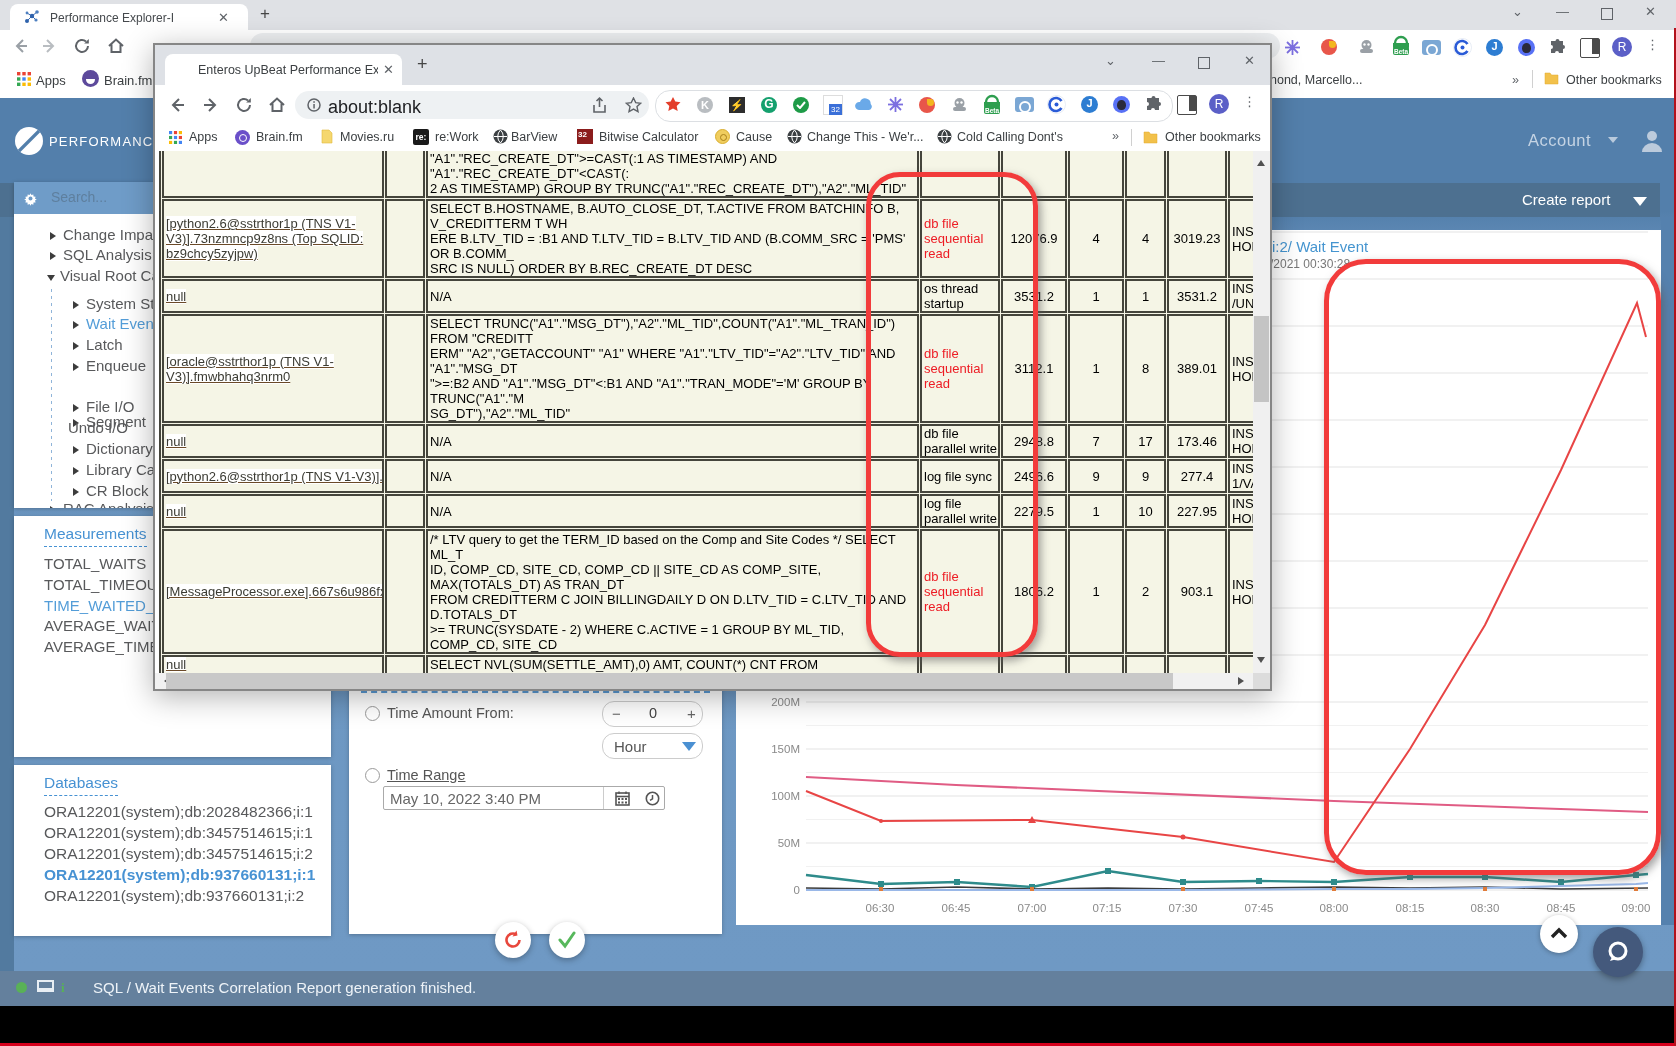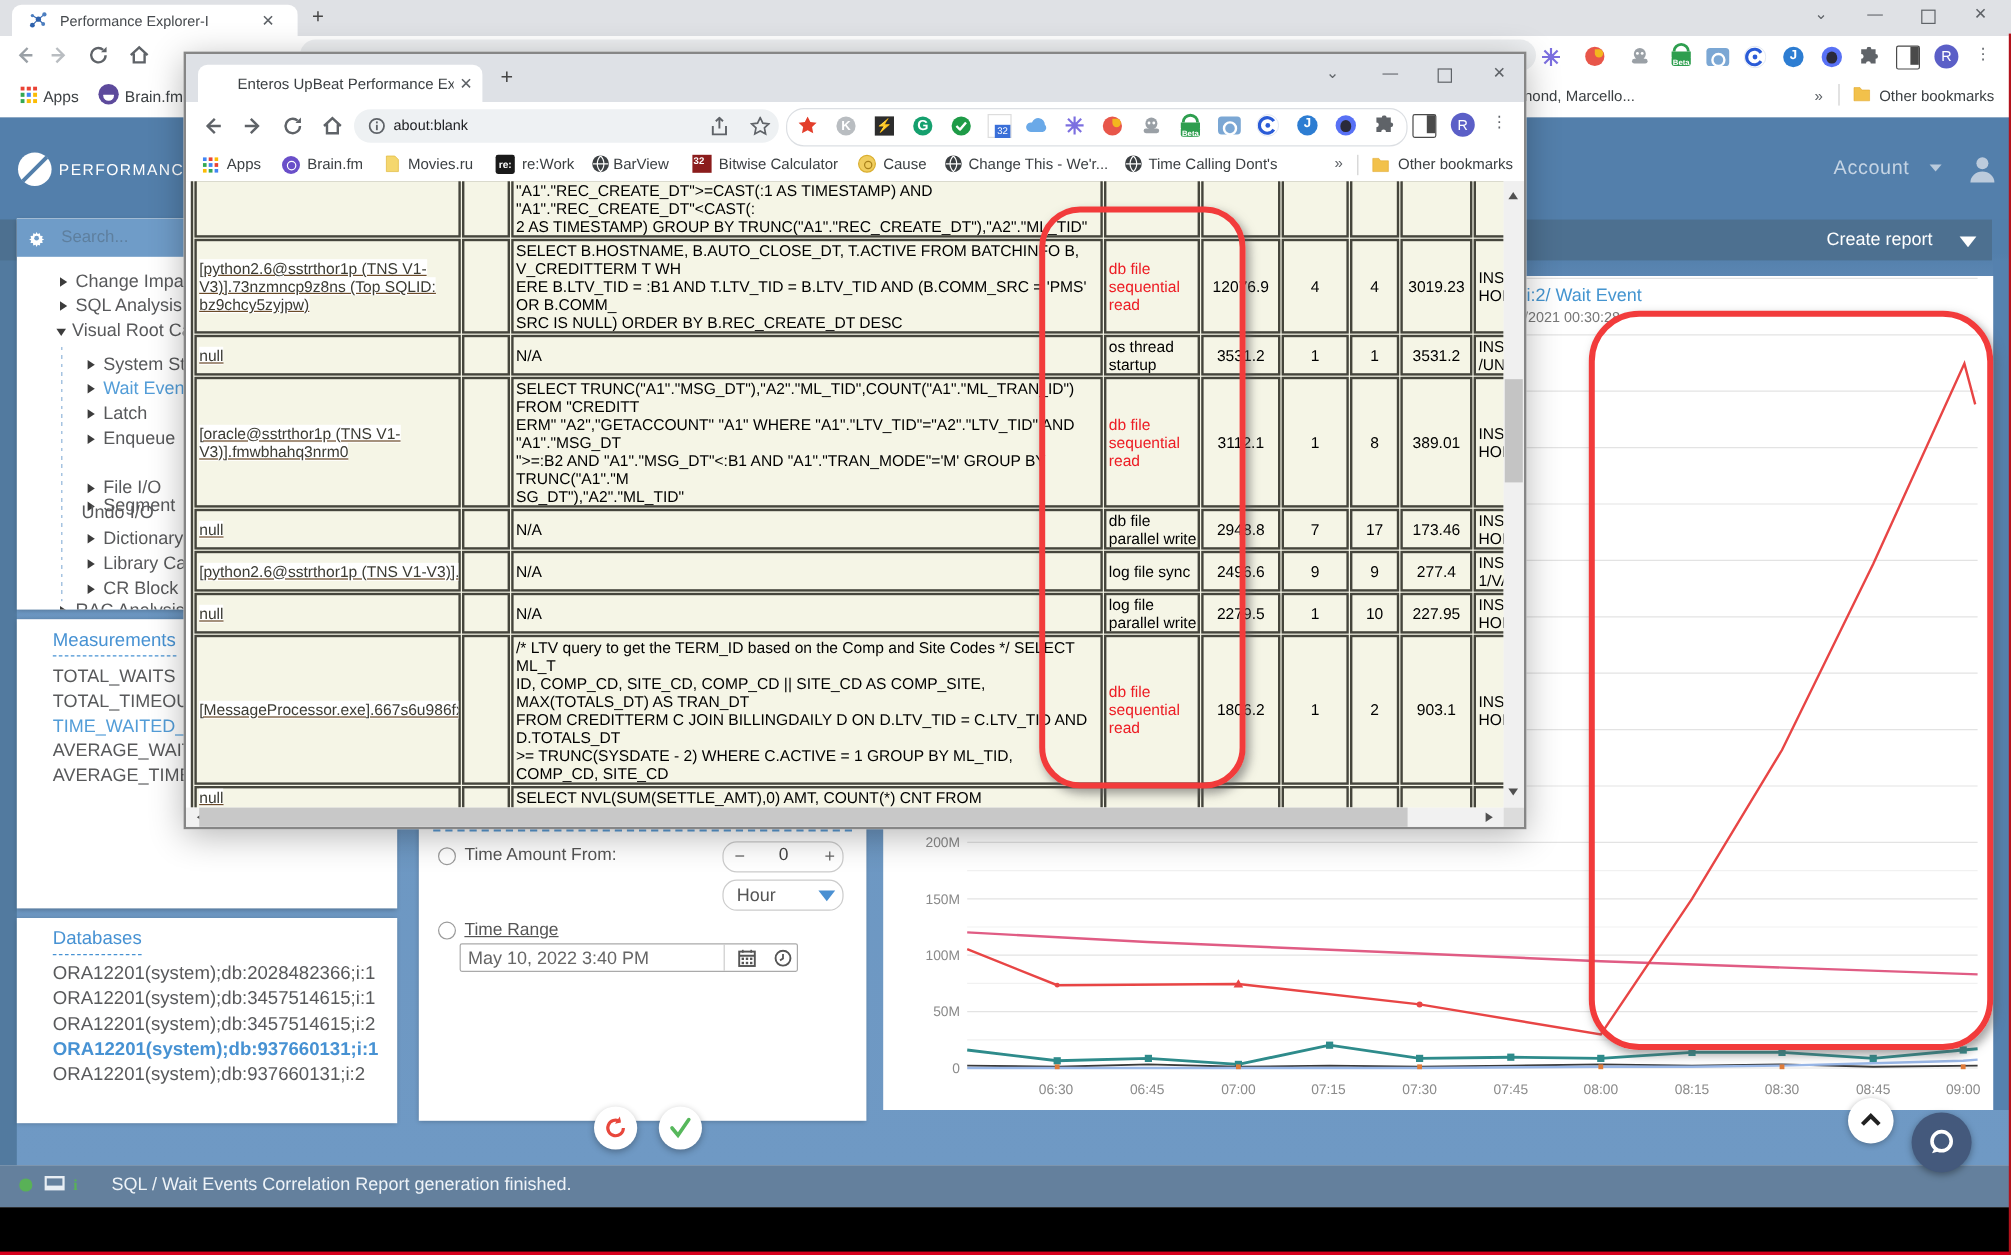--- a/index.html
+++ b/index.html
@@ -422,21 +422,21 @@
         </svg>
       <svg class="abs" style="left:112px;top:10px" width="20" height="20" viewBox="0 0 20 20">
           <path d="M3 10 L10 3.5 L17 10 M5.5 8.5 V16 H14.5 V8.5" fill="none" stroke="#5f6368" stroke-width="2"></path>
         </svg>
       <div class="abs" style="left:140px;top:6px;width:354px;height:28px;background:#eef1f3;border-radius:14px;">
         <svg class="abs" style="left:12px;top:7px" width="14" height="14" viewBox="0 0 14 14">
             <circle cx="7" cy="7" r="6" fill="none" stroke="#5f6368" stroke-width="1.5"></circle>
             <rect x="6.3" y="6" width="1.5" height="4.5" fill="#5f6368"></rect>
             <rect x="6.3" y="3.2" width="1.5" height="1.6" fill="#5f6368"></rect>
           </svg>
-        <span class="abs" style="left:33px;top:6px;color:#202124;font-size:12px;">about:blank</span>
+        <span class="abs" style="left:33px;top:6px;color:#202124;font-size:18px;">about:blank</span>
         <svg class="abs" style="left:296px;top:6px" width="17" height="17" viewBox="0 0 17 17">
             <path d="M3 8 v7 h11 v-7 M8.5 10 V1.5 M5.5 4 L8.5 1.2 L11.5 4" fill="none" stroke="#5f6368" stroke-width="1.6"></path>
           </svg>
         <svg class="abs" style="left:330px;top:6px" width="17" height="17" viewBox="0 0 17 17">
             <path d="M8.5 1 l2.2 4.6 5 .6 -3.7 3.4 1 5 -4.5 -2.5 -4.5 2.5 1 -5 L1.3 6.2 l5 -.6 z" fill="none" stroke="#5f6368" stroke-width="1.4"></path>
           </svg>
       </div>
       <div class="abs" style="left:500px;top:5px;width:516px;height:30px;border:1px solid #dcdfe3;border-radius:15px;"></div>
 
       <svg class="abs" style="left:510px;top:12px" width="16" height="16" viewBox="0 0 16 16">
@@ -545,21 +545,21 @@
       <span class="bmtxt" style="left:581px;top:5px;">Cause</span>
       <svg class="abs" style="left:632px;top:4px" width="15" height="15" viewBox="0 0 15 15">
           <circle cx="7.5" cy="7.5" r="7" fill="#3c4043"></circle>
           <path d="M1 7.5 h13 M7.5 1 a9 9 0 0 1 0 13 a9 9 0 0 1 0 -13" fill="none" stroke="#fff" stroke-width="1"></path>
         </svg>
       <span class="bmtxt" style="left:652px;top:5px;">Change This - We'r...</span>
       <svg class="abs" style="left:782px;top:4px" width="15" height="15" viewBox="0 0 15 15">
           <circle cx="7.5" cy="7.5" r="7" fill="#3c4043"></circle>
           <path d="M1 7.5 h13 M7.5 1 a9 9 0 0 1 0 13 a9 9 0 0 1 0 -13" fill="none" stroke="#fff" stroke-width="1"></path>
         </svg>
-      <span class="bmtxt" style="left:802px;top:5px;">Time Calling Dont's</span>
+      <span class="bmtxt" style="left:802px;top:5px;">Cold Calling Dont's</span>
       <span class="bmtxt" style="left:957px;top:4px;color:#5f6368;">»</span>
       <div class="abs" style="left:976px;top:4px;width:1px;height:17px;background:#d0d0d0;"></div>
       <svg class="abs" style="left:988px;top:5px" width="15" height="14" viewBox="0 0 15 14">
           <path d="M1 2 h5 l1.5 2 H14 v9 H1 z" fill="#f2c14b" stroke="#e0a82e" stroke-width=".5"></path>
         </svg>
       <span class="bmtxt" style="left:1010px;top:5px;">Other bookmarks</span>
     </div>
     <div class="abs" id="pcontent">
       <table class="sqltab abs" style="left:4px;top:-5px;width:1142px;">
         <colgroup>

